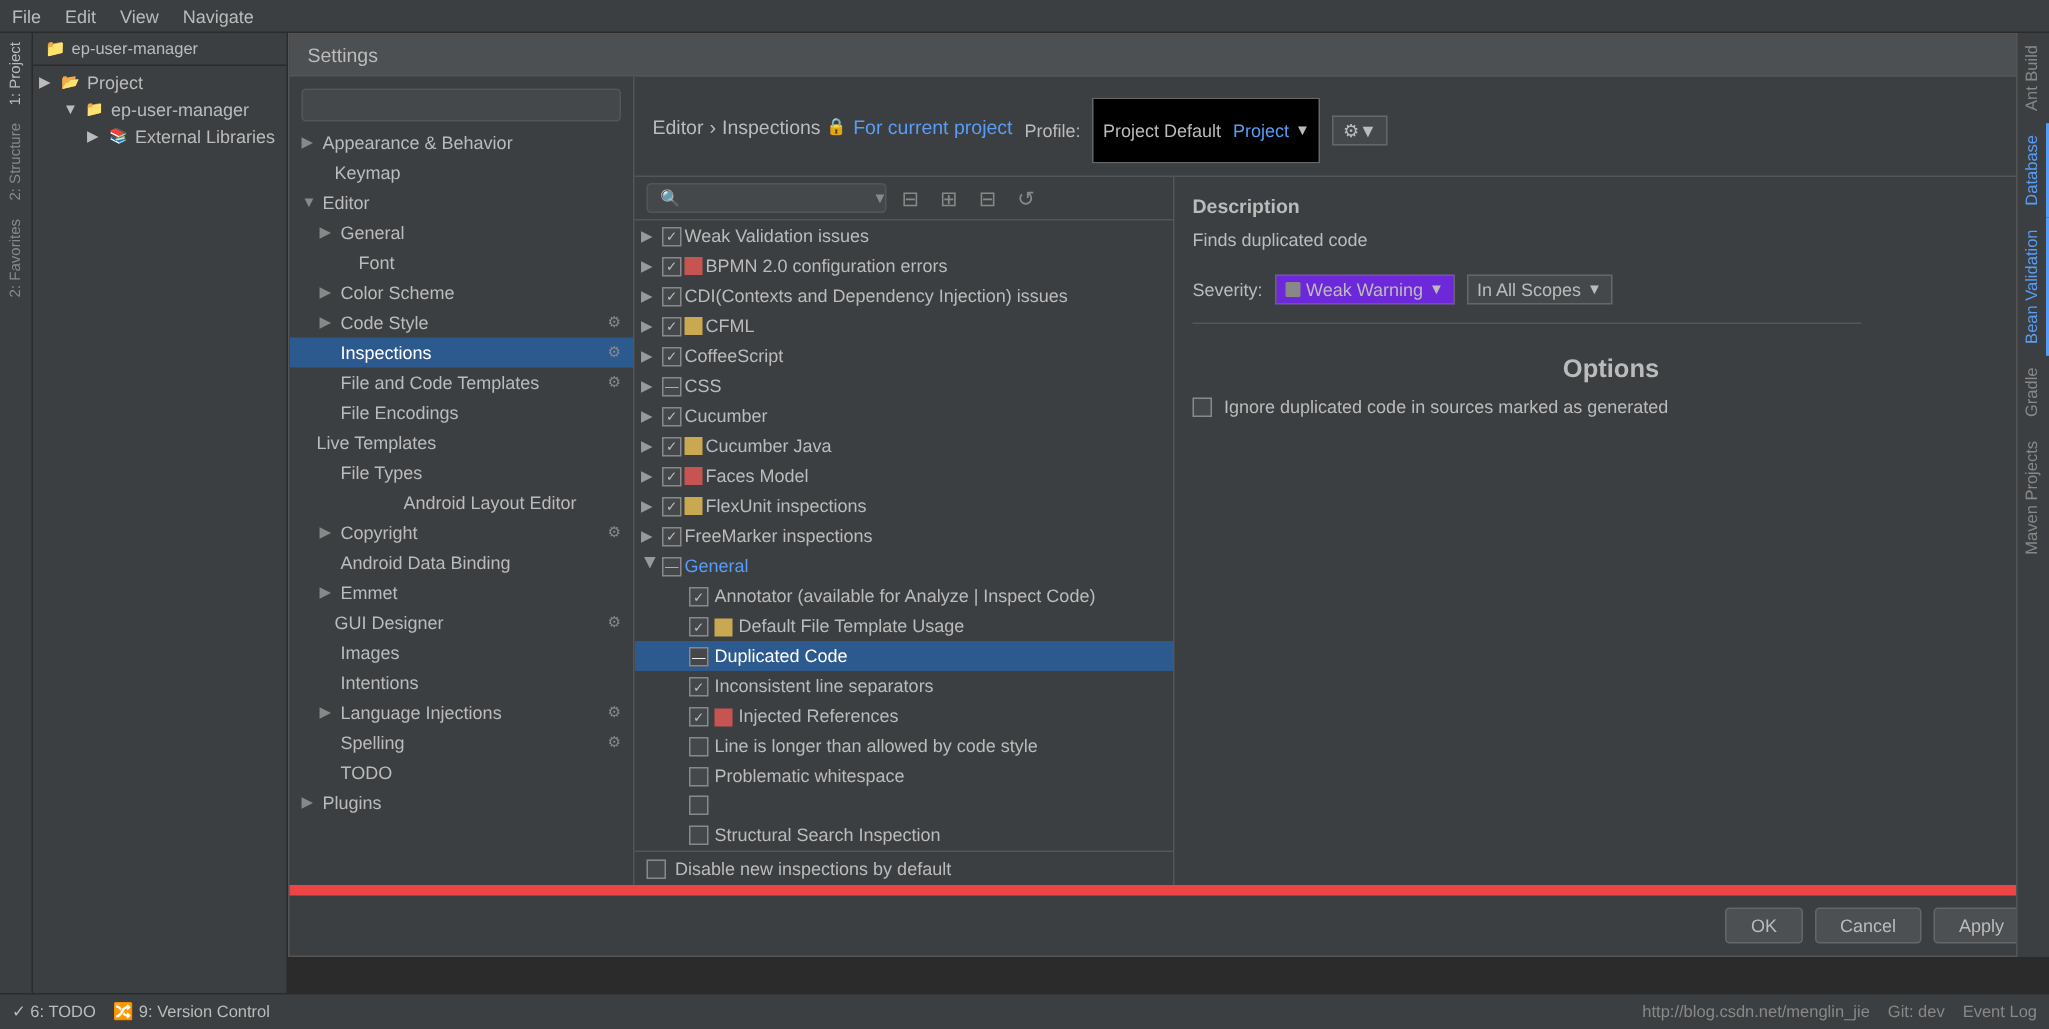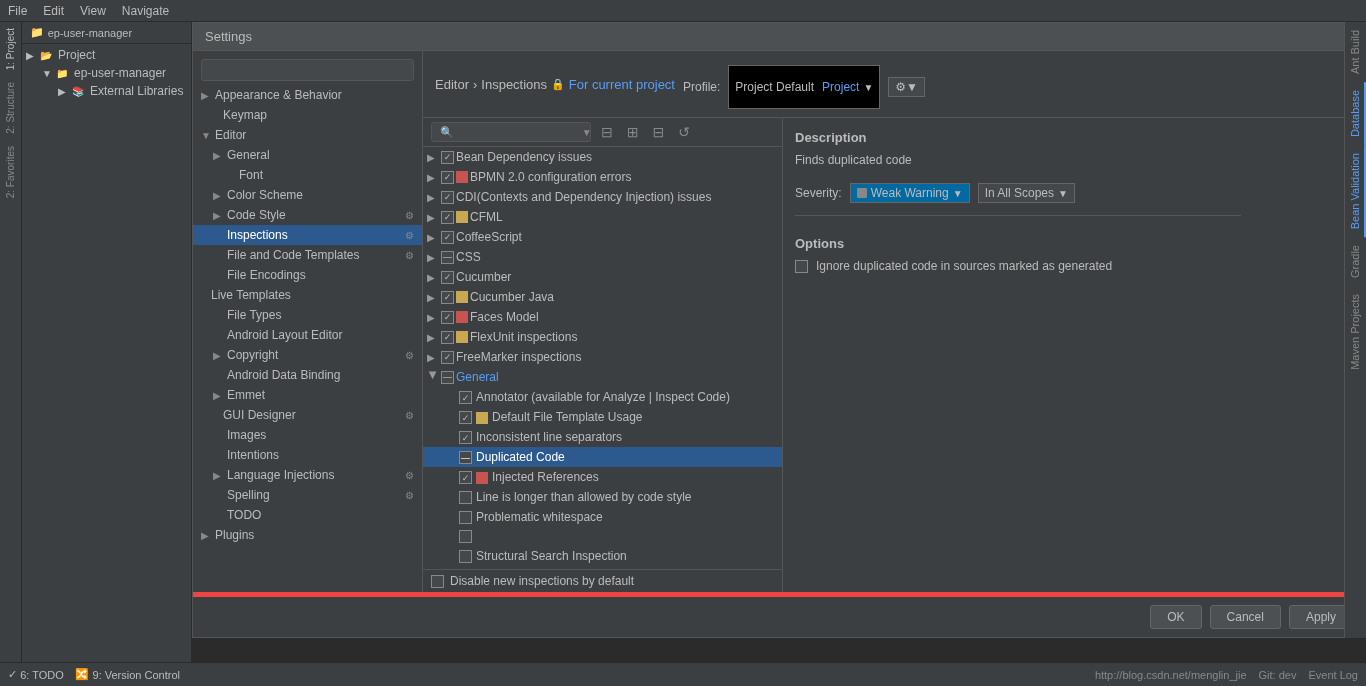--- a/index.html
+++ b/index.html
@@ -67,29 +67,29 @@
     .color-dot { width: 12px; height: 12px; display: inline-block; flex-shrink: 0; }
     .insp-label { flex: 1; white-space: nowrap; overflow: hidden; text-overflow: ellipsis; }
     .disable-row { display: flex; align-items: center; padding: 4px 8px; border-top: 1px solid #555; gap: 6px; font-size: 12px; color: #bbbbbb; }
     .disable-checkbox { width: 13px; height: 13px; border: 1px solid #888; background: #45484a; display: inline-flex; align-items: center; justify-content: center; }
 
     
     .description-panel { flex: 1; display: flex; flex-direction: column; padding: 12px; overflow-y: auto; }
     .desc-title { font-size: 13px; color: #bbbbbb; margin-bottom: 8px; font-weight: bold; }
     .desc-text { font-size: 12px; color: #bbbbbb; margin-bottom: 16px; }
     .severity-row { display: flex; align-items: center; gap: 8px; margin-bottom: 12px; }
-    .severity-select { background: #0369a1; border: 1px solid #666; color: #bbbbbb; padding: 2px 6px; font-size: 12px; cursor: pointer; display: flex; align-items: center; gap: 4px; }
+    .severity-select { background: #6d28d9; border: 1px solid #666; color: #bbbbbb; padding: 2px 6px; font-size: 12px; cursor: pointer; display: flex; align-items: center; gap: 4px; }
     .scope-select { background: #45484a; border: 1px solid #666; color: #bbbbbb; padding: 2px 6px; font-size: 12px; cursor: pointer; display: flex; align-items: center; gap: 4px; }
     .options-section { margin-top: 8px; }
-    .options-title { font-size: 13px; color: #bbbbbb; margin-bottom: 8px; font-weight: bold; }
+    .options-title { font-size: 17px; color: #bbbbbb; margin-bottom: 8px; font-weight: bold; text-align: center; }
     .option-row { display: flex; align-items: center; gap: 8px; font-size: 12px; color: #bbbbbb; }
     .option-checkbox { width: 13px; height: 13px; border: 1px solid #888; background: #45484a; display: inline-flex; align-items: center; justify-content: center; }
 
     
-    .dialog-footer { padding: 8px 12px; border-top: 5px solid #ef4444; display: flex; justify-content: flex-end; gap: 8px; align-items: center; }
+    .dialog-footer { padding: 8px 12px; border-top: 7px solid #ef4444; display: flex; justify-content: flex-end; gap: 8px; align-items: center; }
     .dialog-btn { background: #4c5052; border: 1px solid #666; color: #bbbbbb; padding: 4px 16px; cursor: pointer; font-size: 12px; border-radius: 3px; }
     .dialog-btn.primary { background: #4c5052; }
     .right-panel-tab { writing-mode: vertical-rl; text-orientation: mixed; transform: rotate(180deg); padding: 8px 3px; font-size: 11px; color: #888; cursor: pointer; border-left: 2px solid transparent; white-space: nowrap; }
     .right-panel-tab.active { color: #589df6; border-left-color: #589df6; }
 
     
     .left-vtabs { width: 22px; background: #3c3f41; border-right: 1px solid #2b2b2b; display: flex; flex-direction: column; align-items: center; }
     .left-vtab { writing-mode: vertical-rl; text-orientation: mixed; transform: rotate(180deg); padding: 8px 3px; font-size: 11px; color: #888; cursor: pointer; white-space: nowrap; }
     .left-vtab.active { color: #bbbbbb; }
 
@@ -211,21 +211,21 @@
               <span>File Encodings</span>
             </div>
             <div class="nav-item" style="padding-left:4px;">
               <span class="arrow"></span>
               <span>Live Templates</span>
             </div>
             <div class="nav-item" style="padding-left:20px;">
               <span class="arrow"></span>
               <span>File Types</span>
             </div>
-            <div class="nav-item" style="padding-left:20px;">
+            <div class="nav-item" style="padding-left:20px;margin-left:42px;">
               <span class="arrow"></span>
               <span>Android Layout Editor</span>
             </div>
             <div class="nav-item" style="padding-left:20px;">
               <span class="arrow">▶</span>
               <span>Copyright</span>
               <span class="settings-badge">⚙</span>
             </div>
             <div class="nav-item" style="padding-left:20px;">
               <span class="arrow"></span>
@@ -304,21 +304,21 @@
                   <button class="toolbar-btn" title="Reset">↺</button>
                 </div>
 
                 <div class="inspection-list">
 
                   <div class="insp-group-header">
                     <span class="insp-arrow">▶</span>
                     <div class="insp-checkbox checked">
                         <span class="chk-mark"></span>
                       </div>
-                    <span class="insp-label">Bean Dependency issues</span>
+                    <span class="insp-label">Weak Validation issues</span>
                   </div>
 
                   <div class="insp-group-header">
                     <span class="insp-arrow">▶</span>
                     <div class="insp-checkbox checked">
                         <span class="chk-mark"></span>
                       </div>
                     <span class="color-dot" style="background:#c75450;"></span>
                     <span class="insp-label">BPMN 2.0 configuration errors</span>
                   </div>
@@ -413,31 +413,31 @@
                       </div>
                     <span class="insp-label">Annotator (available for Analyze | Inspect Code)</span>
                   </div>
                   <div class="insp-item sub-item">
                     <div class="insp-checkbox checked">
                         <span class="chk-mark"></span>
                       </div>
                     <span class="color-dot" style="background:#c8a951;"></span>
                     <span class="insp-label">Default File Template Usage</span>
                   </div>
-                  <div class="insp-item sub-item">
-                    <div class="insp-checkbox checked">
-                        <span class="chk-mark"></span>
-                      </div>
-                    <span class="insp-label">Inconsistent line separators</span>
-                  </div>
                   <div class="insp-item sub-item selected">
                     <div class="insp-checkbox dash">
                         <span class="chk-dash"></span>
                       </div>
                     <span class="insp-label">Duplicated Code</span>
+                  </div>
+                  <div class="insp-item sub-item">
+                    <div class="insp-checkbox checked">
+                        <span class="chk-mark"></span>
+                      </div>
+                    <span class="insp-label">Inconsistent line separators</span>
                   </div>
                   <div class="insp-item sub-item">
                     <div class="insp-checkbox checked">
                         <span class="chk-mark"></span>
                       </div>
                     <span class="color-dot" style="background:#c75450;"></span>
                     <span class="insp-label">Injected References</span>
                   </div>
                   <div class="insp-item sub-item">
                     <div class="insp-checkbox"></div>

